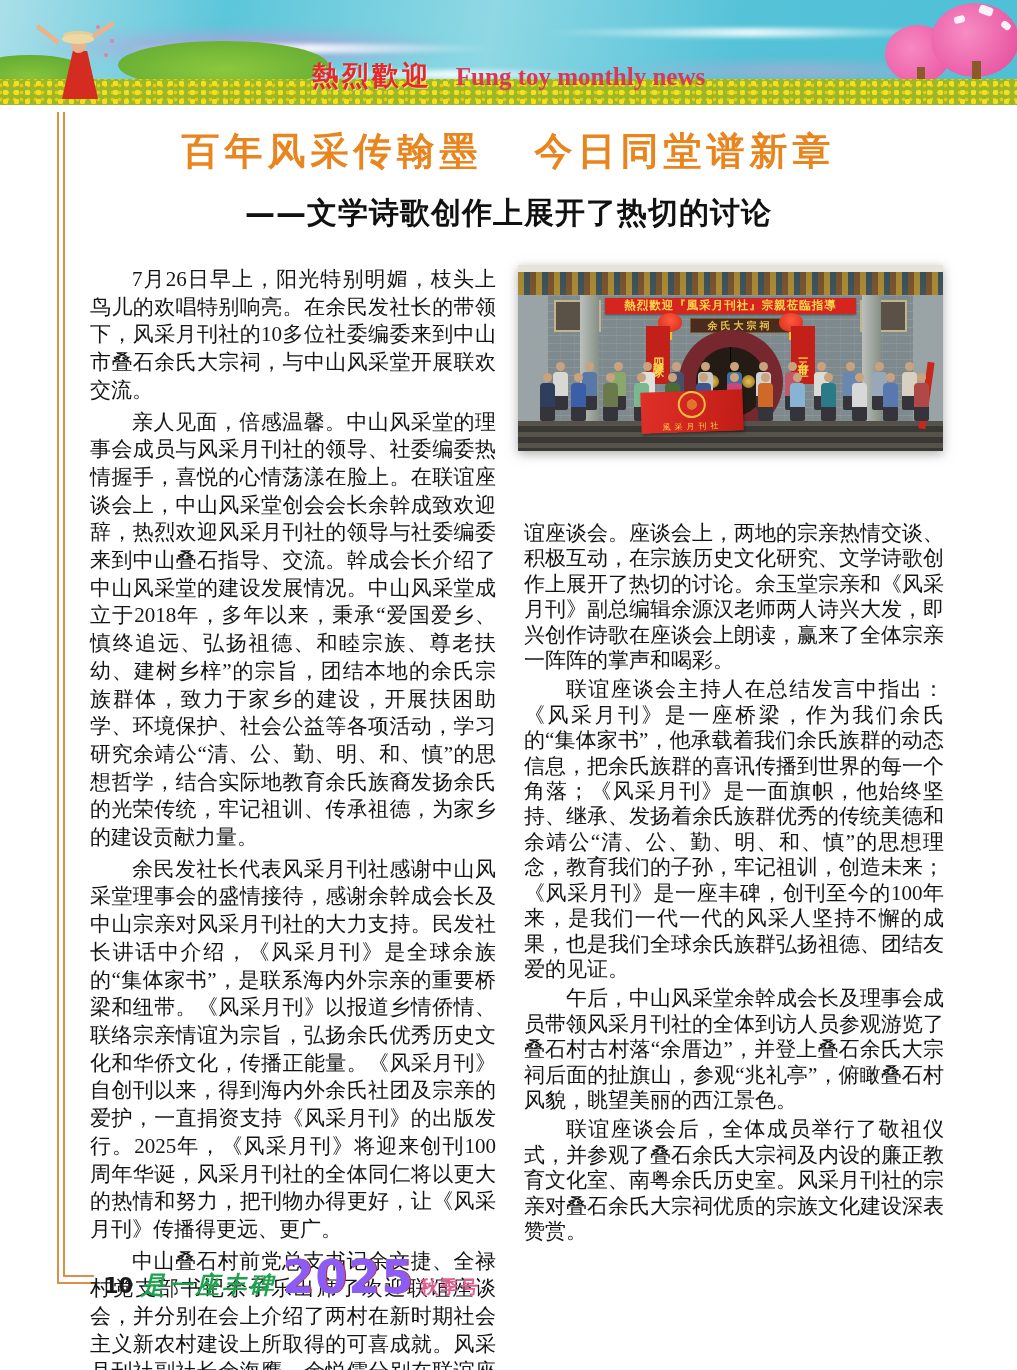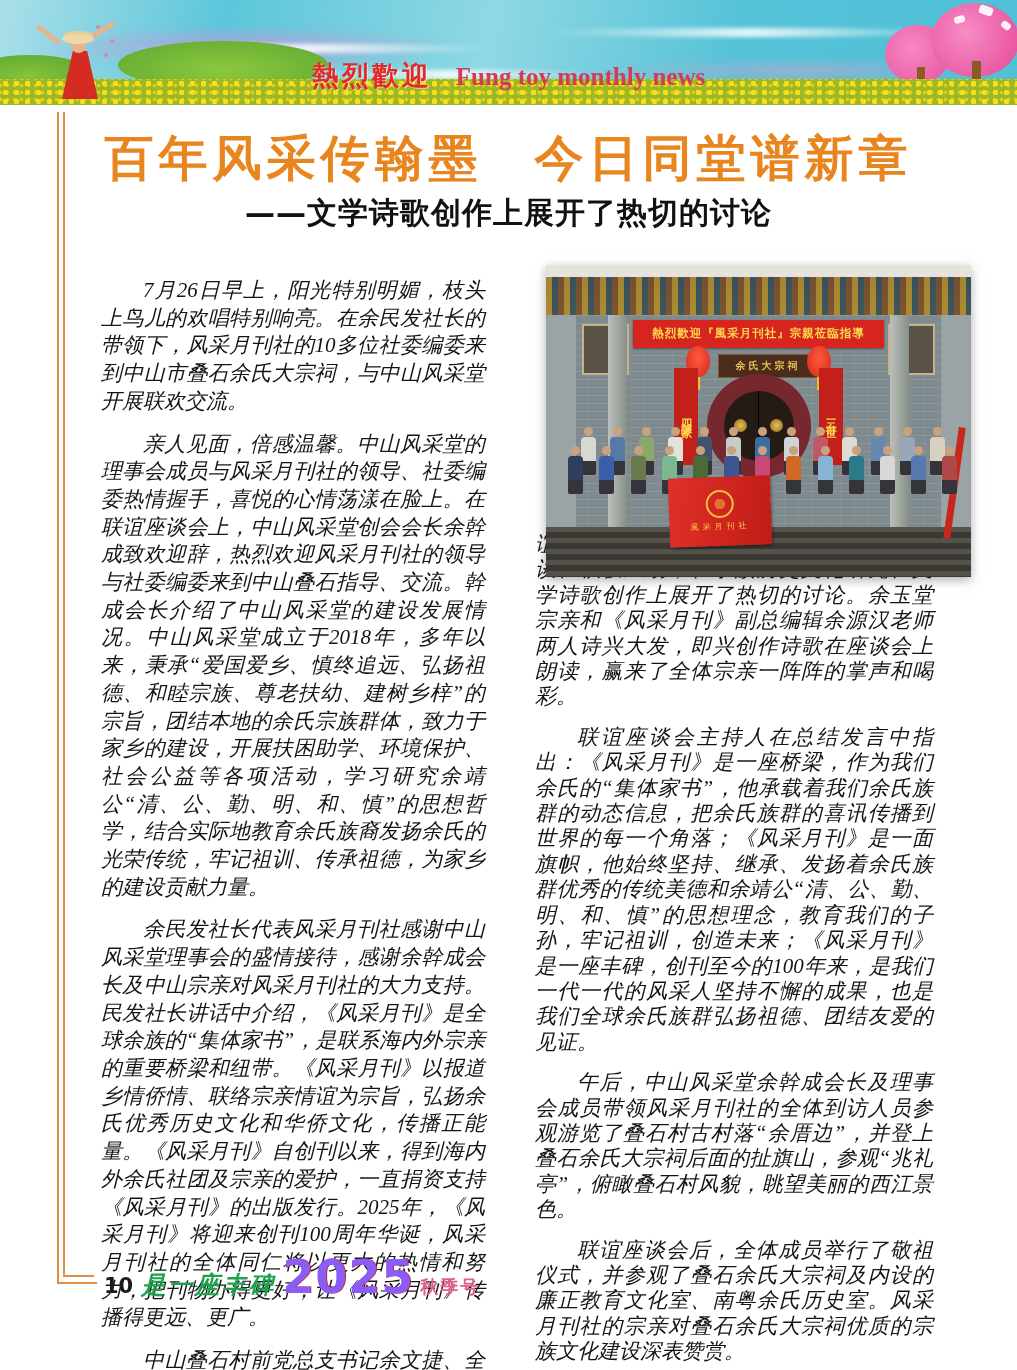--- a/index.html
+++ b/index.html
@@ -47,37 +47,37 @@
         font-size:27px;letter-spacing:3px;text-shadow:1px 1px 0 rgba(255,255,255,.55);}
   .b-en{color:#d8385a;font-family:"Liberation Serif","DejaVu Serif",serif;font-weight:bold;font-size:25px;margin-left:20px;}
 
   
   .rule{position:absolute;border-left:2px solid #dd8f45;border-bottom:2px solid #dd8f45;}
   .rule-outer{left:57px;top:112px;width:38px;height:1170px;}
   .rule-inner{left:63px;top:112px;width:29px;height:1163px;}
 
   
   .title{position:absolute;top:126px;left:0;width:100%;text-align:center;color:#e8851e;
-         font-family:"DejaVu Sans","Liberation Sans",sans-serif;font-weight:bold;font-size:49px;
+         font-family:"DejaVu Sans","Liberation Sans",sans-serif;font-weight:bold;font-size:38px;
          letter-spacing:5px;white-space:nowrap;}
   .title-gap{display:inline-block;width:52px;}
   .subtitle{position:absolute;top:193px;left:0;width:100%;text-align:center;color:#111;
             font-family:"DejaVu Sans","Liberation Sans",sans-serif;font-weight:bold;font-size:30px;letter-spacing:1px;}
 
   
   .col{color:#141414;text-align:justify;}
-  .col p{margin:15px;text-indent:2em;font-style:italic;}
+  .col p{margin:4px;text-indent:2em;}
   .col p.noindent{text-indent:0;}
   .col-left{position:absolute;left:86px;top:262px;width:414px;font-size:21px;line-height:27.7px;}
   .col-right{position:absolute;left:520px;top:517px;width:428px;font-size:21px;line-height:25.4px;}
   .byline{text-align:right;text-indent:0 !important;padding-right:6px;font-family:"DejaVu Sans","Liberation Sans",sans-serif;font-weight:bold;}
 
   
-  .photo{position:absolute;left:518px;top:265px;width:425px;height:312px;background:#7e8a8e;overflow:hidden;
-         box-shadow:0 3px 10px rgba(110,110,110,.55);margin-left:28px;}
+  .photo{position:absolute;left:518px;top:265px;width:425px;height:186px;background:#7e8a8e;overflow:hidden;
+         box-shadow:0 3px 10px rgba(110,110,110,.55);}
   .ph-sky{position:absolute;top:0;left:0;right:0;height:6%;background:#e6e4da;}
   .ph-roof{position:absolute;top:4%;left:0;right:0;height:13%;
            background:linear-gradient(180deg,#2e3440,#5a4a34);}
   .ph-roof-orn{position:absolute;top:0;left:0;right:0;bottom:0;opacity:.75;
            background:repeating-linear-gradient(90deg,#c8a030 0 6px,#3a5a66 6px 12px,#8a5a2a 12px 18px);}
   .ph-wall{position:absolute;top:16%;left:0;right:0;bottom:0;background:#7e8a8e;
            background-image:repeating-linear-gradient(180deg,rgba(255,255,255,.10) 0 1px,transparent 1px 8px),
                             repeating-linear-gradient(90deg,rgba(255,255,255,.05) 0 1px,transparent 1px 14px);}
   .ph-side{position:absolute;top:16%;bottom:16%;width:7%;background:#9aa4a6;}
   .sd-l{left:0;} .sd-r{right:0;}

